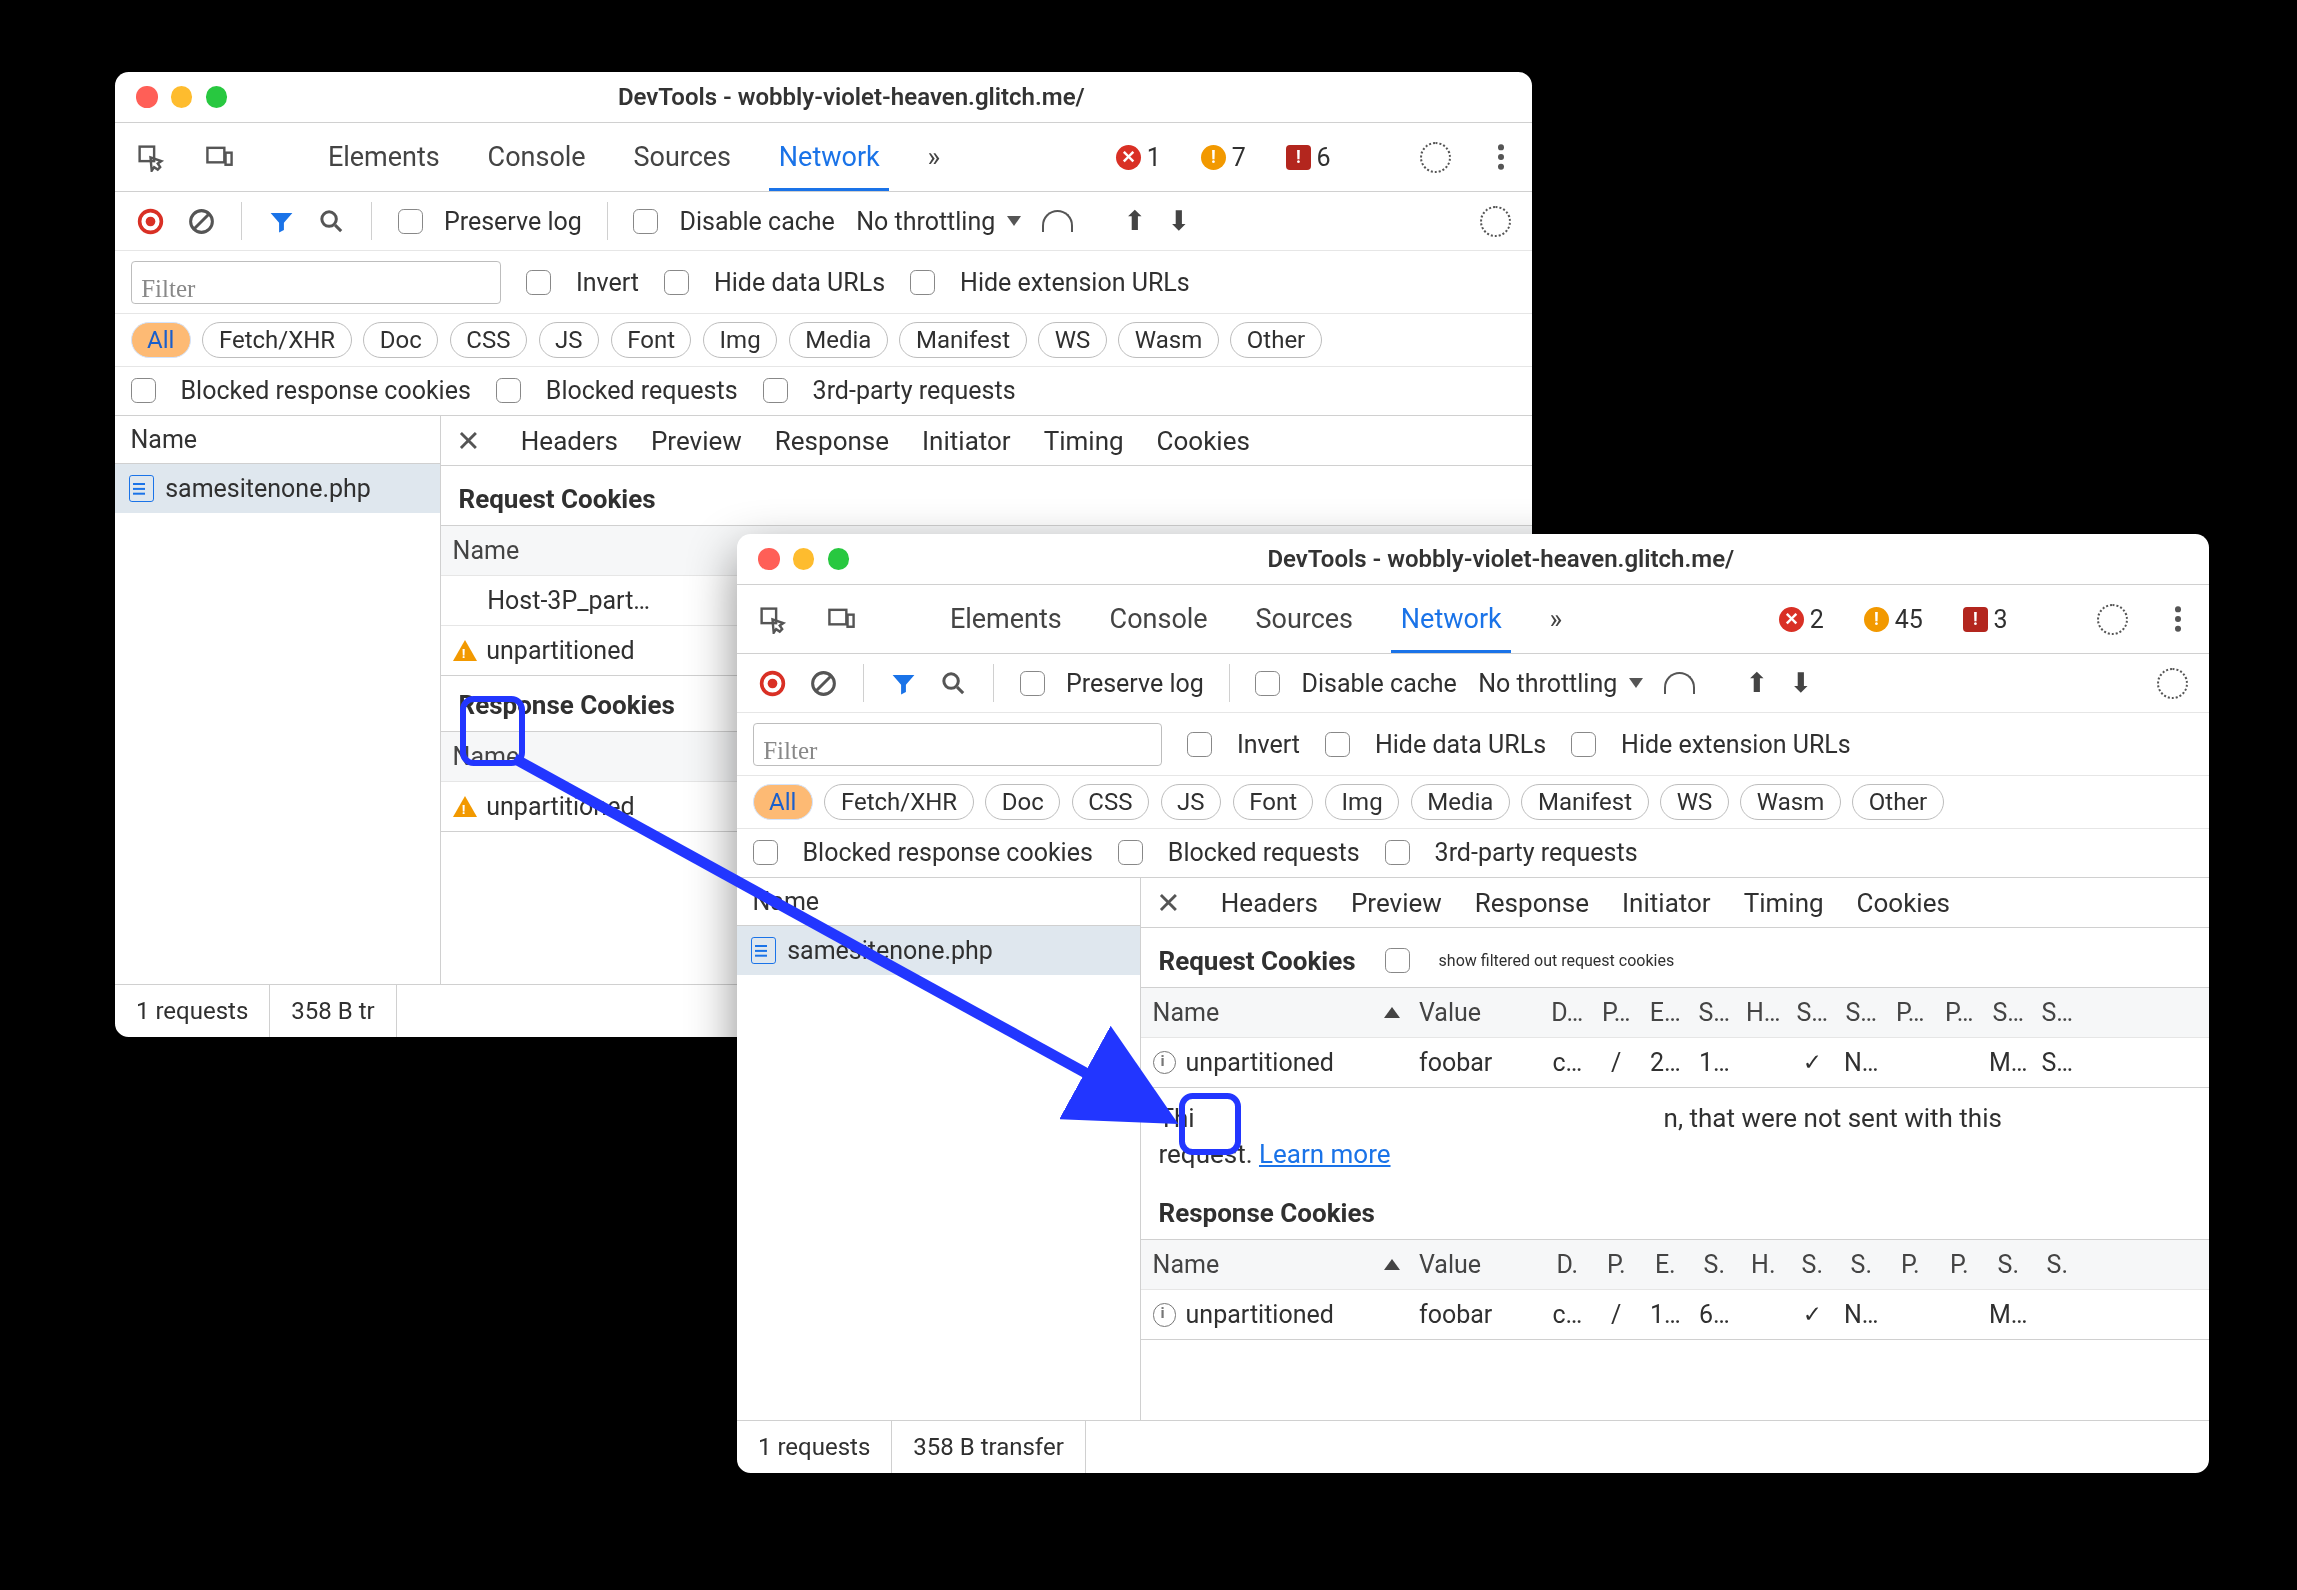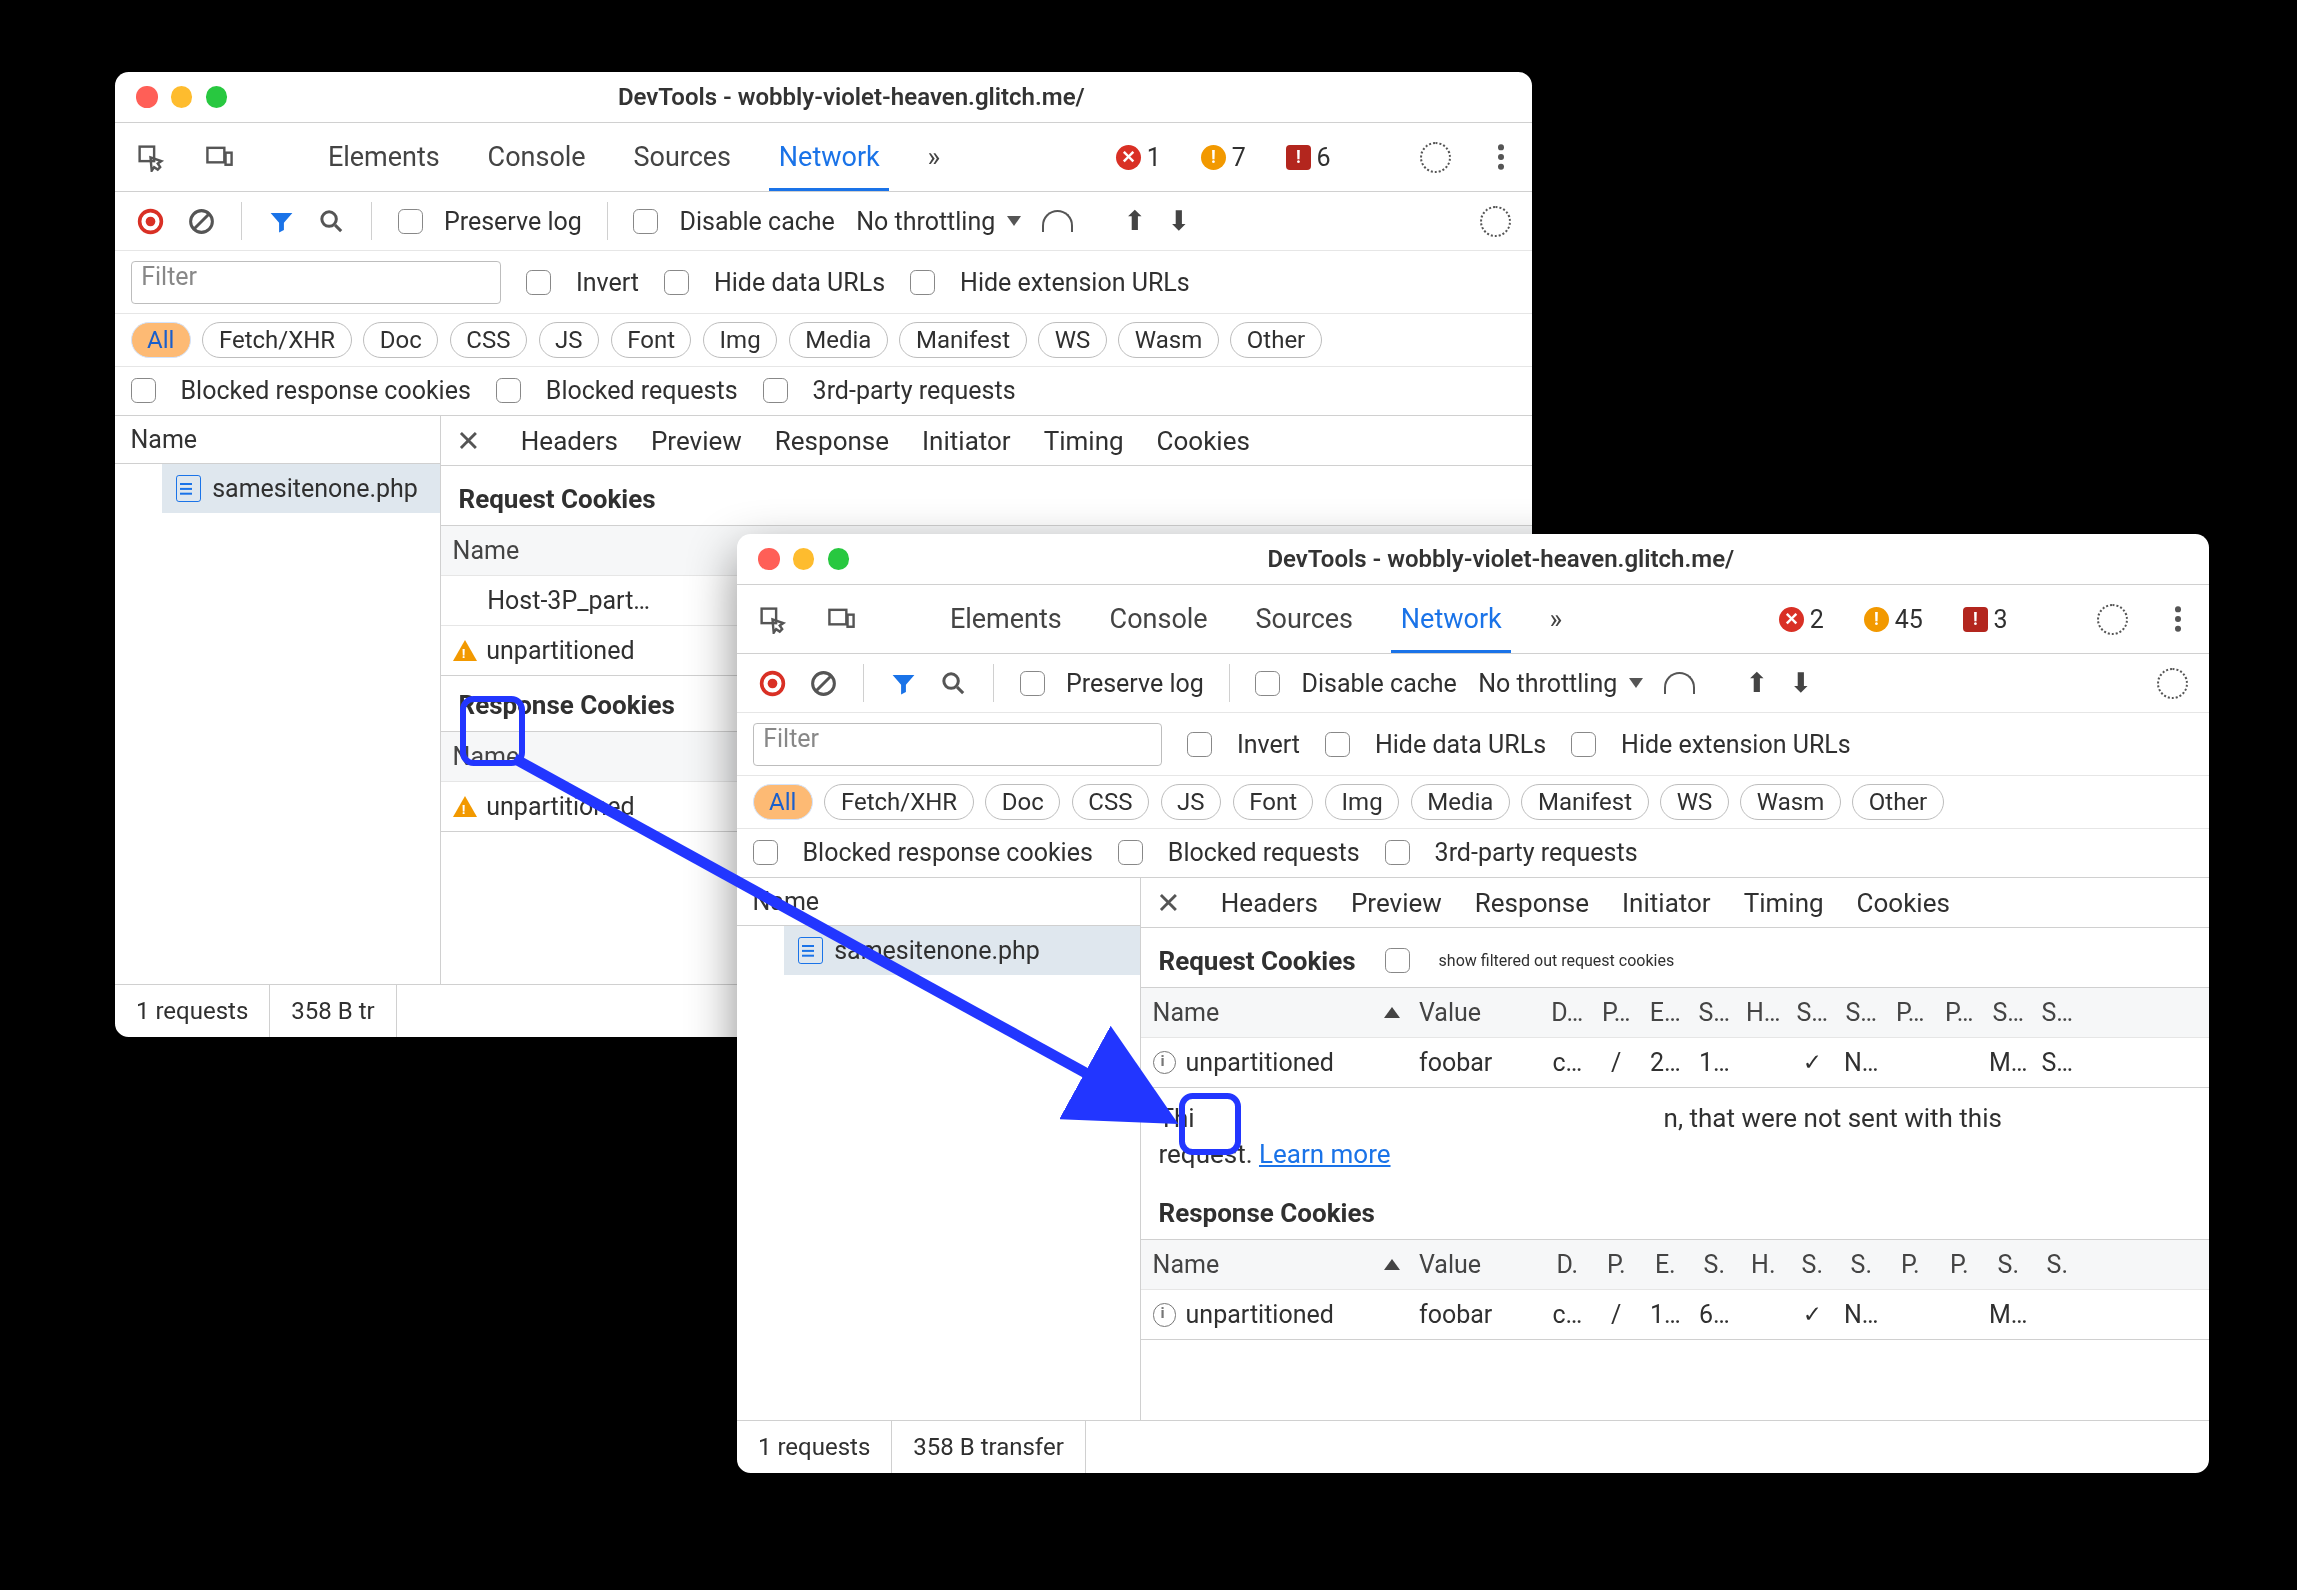--- a/index.html
+++ b/index.html
@@ -39,27 +39,27 @@
   .badge{display:inline-flex;align-items:center;gap:5.8px;font-size:25px;}
   .badge .c{width:25px;height:25px;border-radius:50%;display:inline-flex;align-items:center;justify-content:center;color:#fff;font-size:17.5px;font-weight:700;}
   .badge .sq{width:25px;height:25px;border-radius:3.9px;display:inline-flex;align-items:center;justify-content:center;color:#fff;font-size:17.5px;font-weight:700;}
   .c.err{background:var(--err);} .c.warn{background:var(--warn);} .sq.issue{background:var(--issue);}
   .toolbar{display:flex;align-items:center;gap:21.3px;height:58px;padding:0 21.3px;border-bottom:1px solid var(--border2);font-size:25px;}
   .toolbar .sep{width:1px;align-self:stretch;background:var(--border);margin:9.7px 3.9px;}
   .cbx{width:23px;height:23px;border:1.9px solid #888;border-radius:5.8px;flex:none;}
   .chev{width:0;height:0;border-left:7.8px solid transparent;border-right:7.8px solid transparent;border-top:10.7px solid #555;}
   .filterrow{display:flex;align-items:center;gap:25px;padding:9.7px 15.5px;border-bottom:1px solid var(--border2);font-size:25px;}
   .filterrow.last{border-bottom:1.9px solid var(--border);}
-  .fbox{flex:0 0 349px;height:41px;border:1px solid #bdbdbd;border-radius:3.9px;display:flex;align-items:flex-start;padding:0 9.7px;color:#888;}
+  .fbox{flex:0 0 349px;height:41px;border:1px solid #bdbdbd;border-radius:3.9px;display:flex;align-items:flex-end;padding:0 9.7px;color:#888;font-family:Liberation Serif, serif;}
   .chip{border:1px solid #bdbdbd;border-radius:21.3px;padding:2.9px 15.5px;font-size:24px;background:#fff;}
   .chip.active{background:#fdba74;border-color:#d2e3fc;color:#1a5fcc;}
   .body{flex:1;display:flex;min-height:0;}
   .nameCol{width:325px;border-right:1px solid var(--border);display:flex;flex-direction:column;}
   .nameHdr{height:47px;border-bottom:1px solid var(--border);display:flex;align-items:center;padding:0 15.5px;font-size:25px;color:#333;}
-  .nameItem{display:flex;align-items:center;gap:11.6px;padding:9.7px 13.6px;font-size:25px;margin-left:47px;}
+  .nameItem{display:flex;align-items:center;gap:11.6px;padding:9.7px 13.6px;font-size:25px;}
   .nameItem.sel{background:#dfe7ee;}
   .fileic{width:23px;height:25px;border:1.9px solid var(--blue);border-radius:2.9px;position:relative;flex:none;}
   .fileic::after{content:"";position:absolute;width:11.6px;height:1.9px;background:var(--blue);top:6.8px;left:3.9px;box-shadow:0 4.9px 0 var(--blue),0 9.7px 0 var(--blue);}
   .detail{flex:1;display:flex;flex-direction:column;min-width:0;}
   .dTabs{display:flex;align-items:center;gap:33px;height:49px;border-bottom:1px solid var(--border);font-size:26px;padding:0 7.8px;}
   .dTabs .cls{width:39px;text-align:center;font-size:29px;color:#555;}
   .dTabs .tab.active::after{bottom:-11.6px;}
   .scroll{flex:1;overflow:hidden;padding:3.9px 0;}
   .secTitle{font-weight:700;font-size:26px;padding:13.6px 17.5px 11.6px;}
   .secTitleRow{display:flex;align-items:center;gap:29px;padding:13.6px 17.5px 11.6px;}

